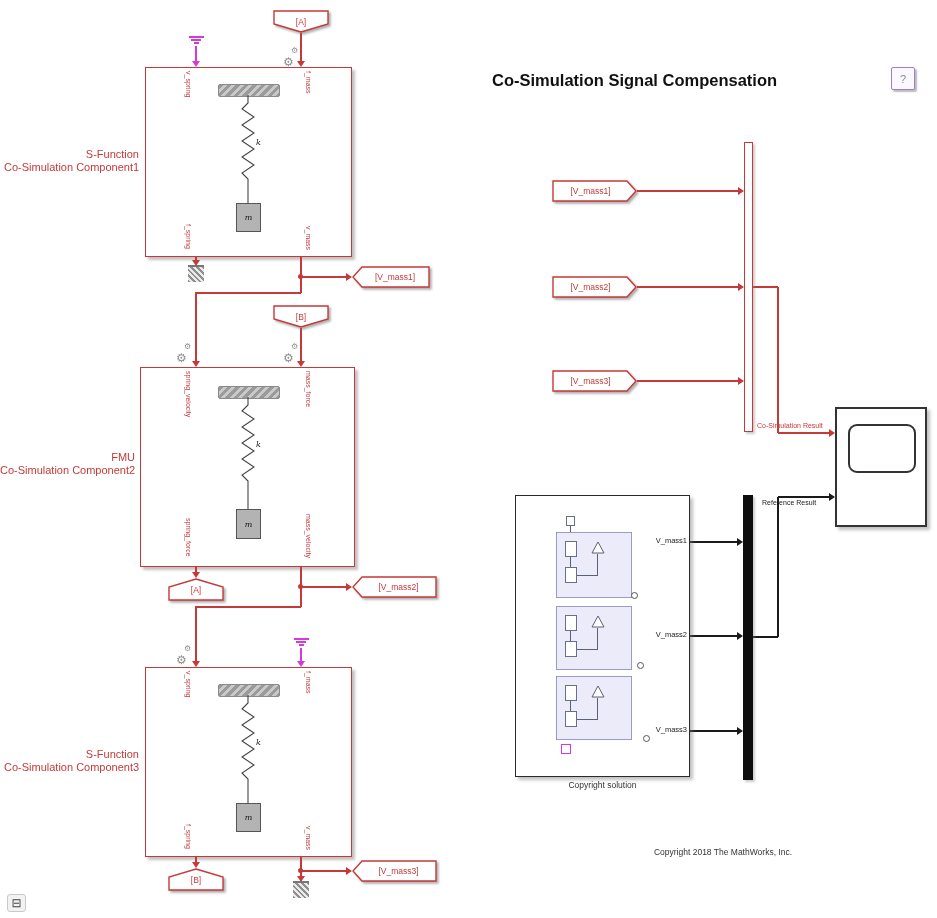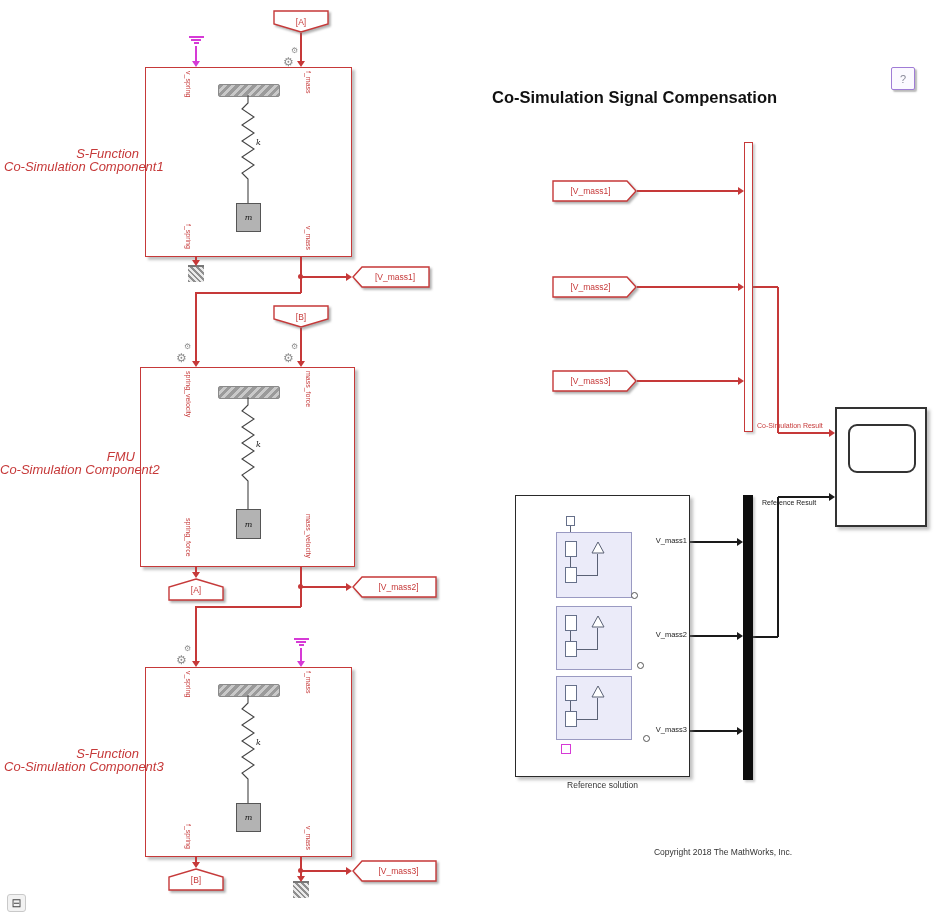--- a/index.html
+++ b/index.html
@@ -1,22 +1,22 @@
 <!DOCTYPE html>
 <html style="--red: #c63939; --magenta: #d63ad6; --lavender: #ebebf9;"><head>
 <meta charset="utf-8">
 <style>
   html,body{margin:0;padding:0;background:#fff;}
   #canvas{position:relative;width:937px;height:918px;background:#fff;overflow:hidden;
           font-family:"Liberation Sans",sans-serif;}
   .abs{position:absolute;}
   .simblock{position:absolute;box-sizing:border-box;background:#fff;border:1.6px solid var(--red);
             box-shadow:2.5px 2.5px 2.5px rgba(120,120,120,.45);}
-  .blocklabel{position:absolute;width:135px;text-align:right;font-size:13px;line-height:12.5px;
-              color:var(--red);white-space:nowrap;font-style:italic;}
+  .blocklabel{position:absolute;width:135px;text-align:right;font-size:11px;line-height:12.5px;
+              color:var(--red);white-space:nowrap;}
   .plabel{position:absolute;font-size:7px;color:var(--red);transform:rotate(90deg);
           transform-origin:0 0;white-space:nowrap;line-height:9px;}
   .ln{position:absolute;background:var(--red);}
   .ln.h{height:1.5px;} .ln.v{width:1.5px;}
   .ln.black{background:#1a1a1a;} .ln.mag{background:var(--magenta);}
   .ar{position:absolute;width:0;height:0;color:var(--red);}
   .ar.black{color:#1a1a1a;} .ar.mag{color:var(--magenta);}
   .ar.r{border-left:6px solid currentColor;border-top:4px solid transparent;border-bottom:4px solid transparent;}
   .ar.d{border-top:6px solid currentColor;border-left:4px solid transparent;border-right:4px solid transparent;}
   .dot{position:absolute;width:5px;height:5px;border-radius:50%;background:var(--red);}
@@ -304,23 +304,23 @@
         <polygon points="7,1 13,12 1,12" fill="#fff" stroke="#5a6175"></polygon>
       </svg>
     <div class="subln" style="left:40px;top:21px;width:1px;height:21px"></div>
     <div class="subln" style="left:20px;top:42px;width:21px;height:1px"></div>
   </div>
   <div class="circ" style="left:631px;top:592px"></div>
   <div class="circ" style="left:637px;top:662px"></div>
   <div class="circ" style="left:643px;top:735px"></div>
   <div style="position:absolute;left:561px;top:744px;width:8px;height:8px;border:1px solid var(--magenta);background:#fff"></div>
 
-  <div class="caption" style="left:515px;top:780px;width:175px">Reference solution</div>
+  <div class="caption" style="left:515px;top:780px;width:175px">Copyright solution</div>
   <div class="outlbl" style="left:640px;top:536px">V_mass1</div>
   <div class="outlbl" style="left:640px;top:630px">V_mass2</div>
   <div class="outlbl" style="left:640px;top:725px">V_mass3</div>
 
-  <div class="title" style="left:492px;top:88px">Co-Simulation Signal Compensation</div>
+  <div class="title" style="left:492px;top:71px">Co-Simulation Signal Compensation</div>
   <div class="help" style="left:891px;top:67px">?</div>
   <div class="copyright" style="left:558px;top:847px">Copyright 2018 The MathWorks, Inc.</div>
   <div class="collapse" style="left:7px;top:894px">⊟</div>
 
 </div>
 
 </body></html>

